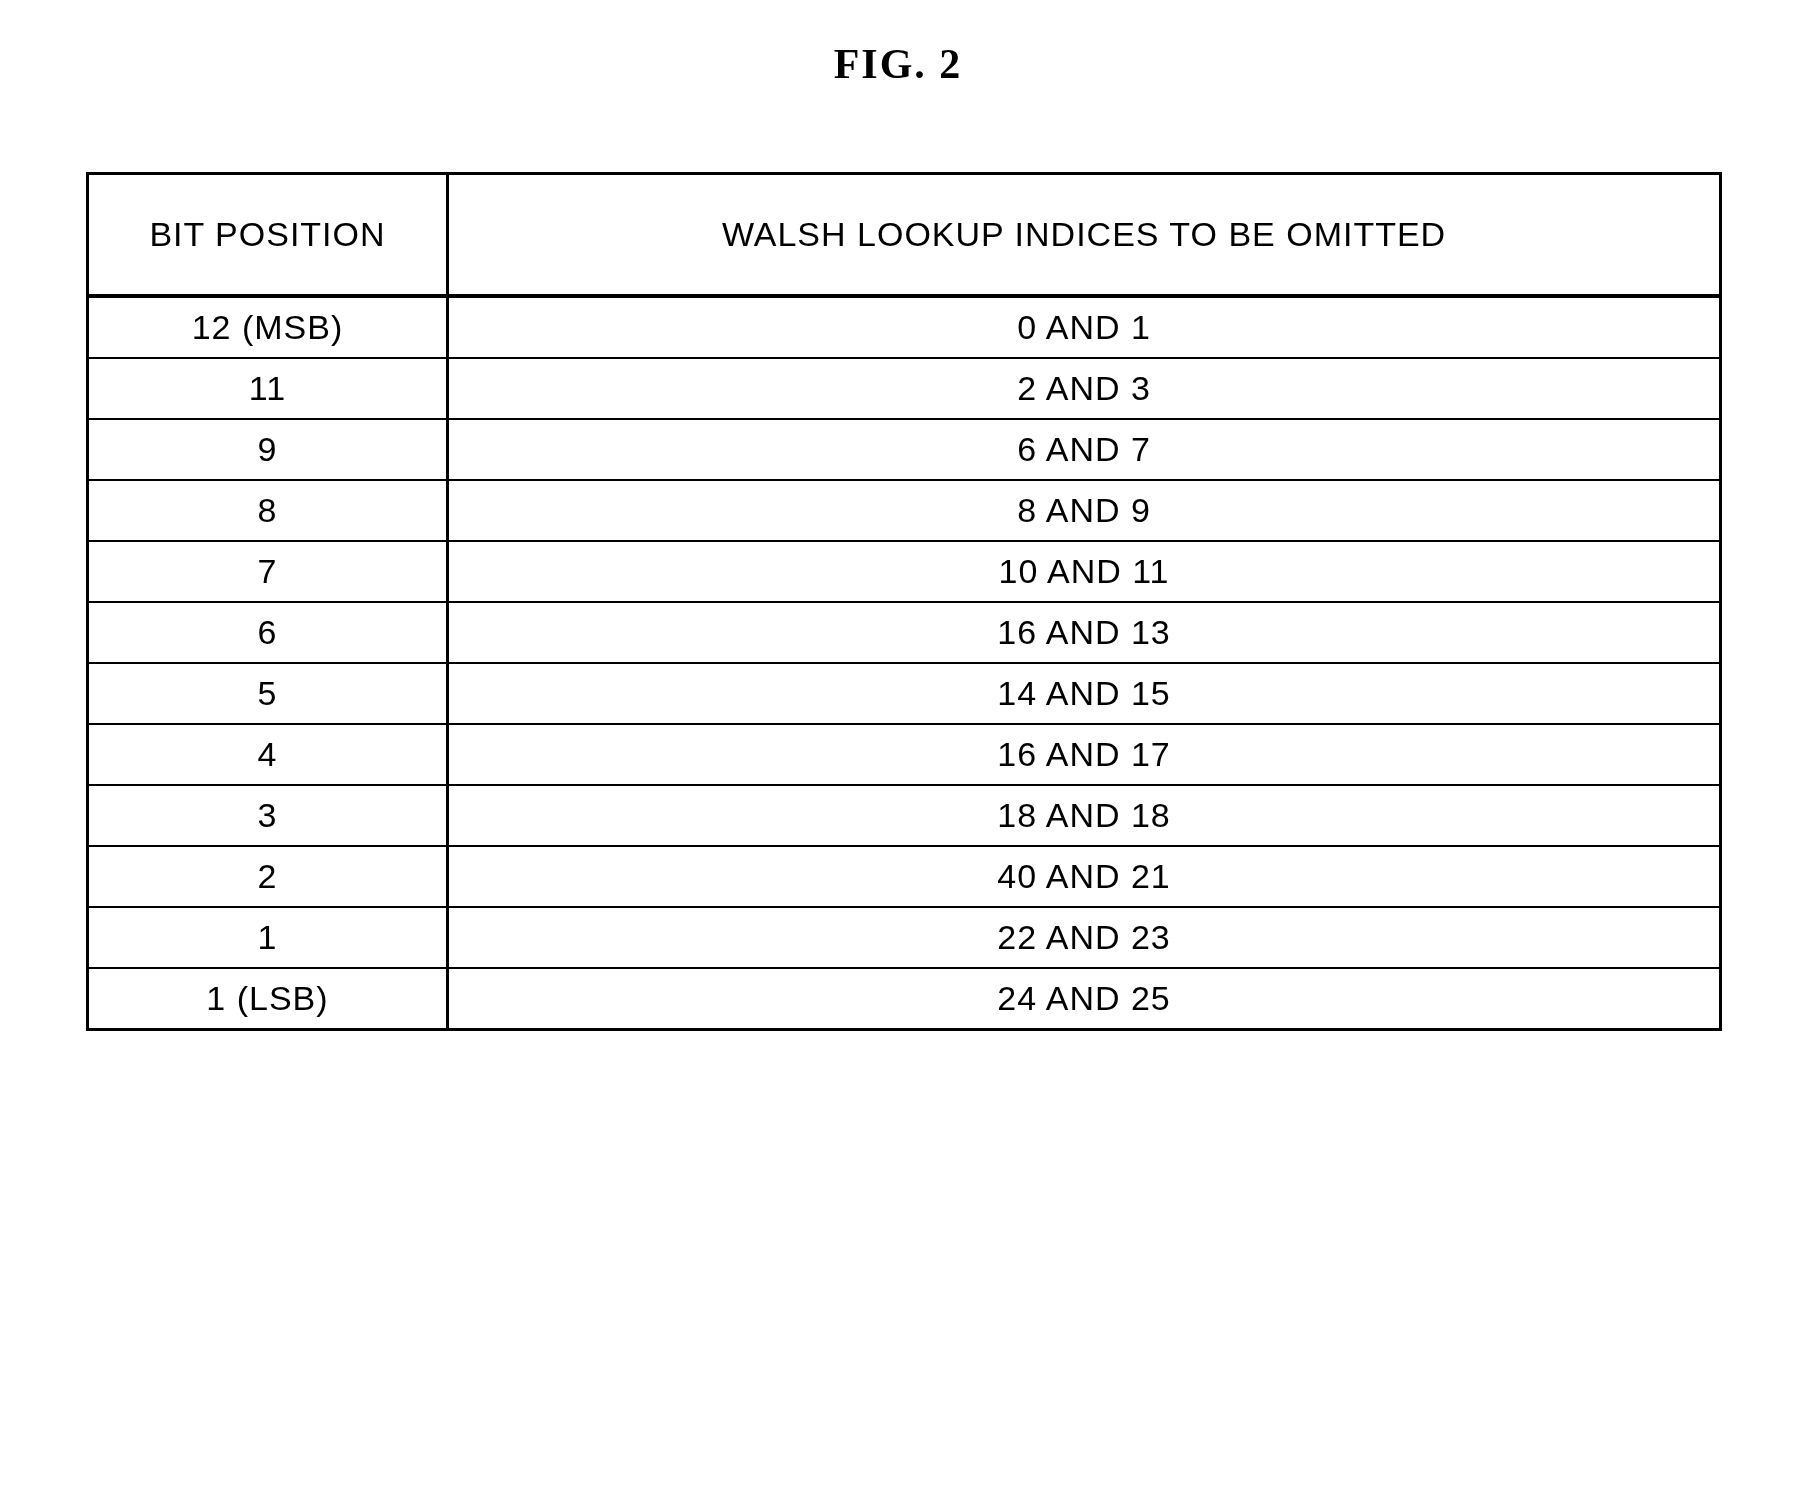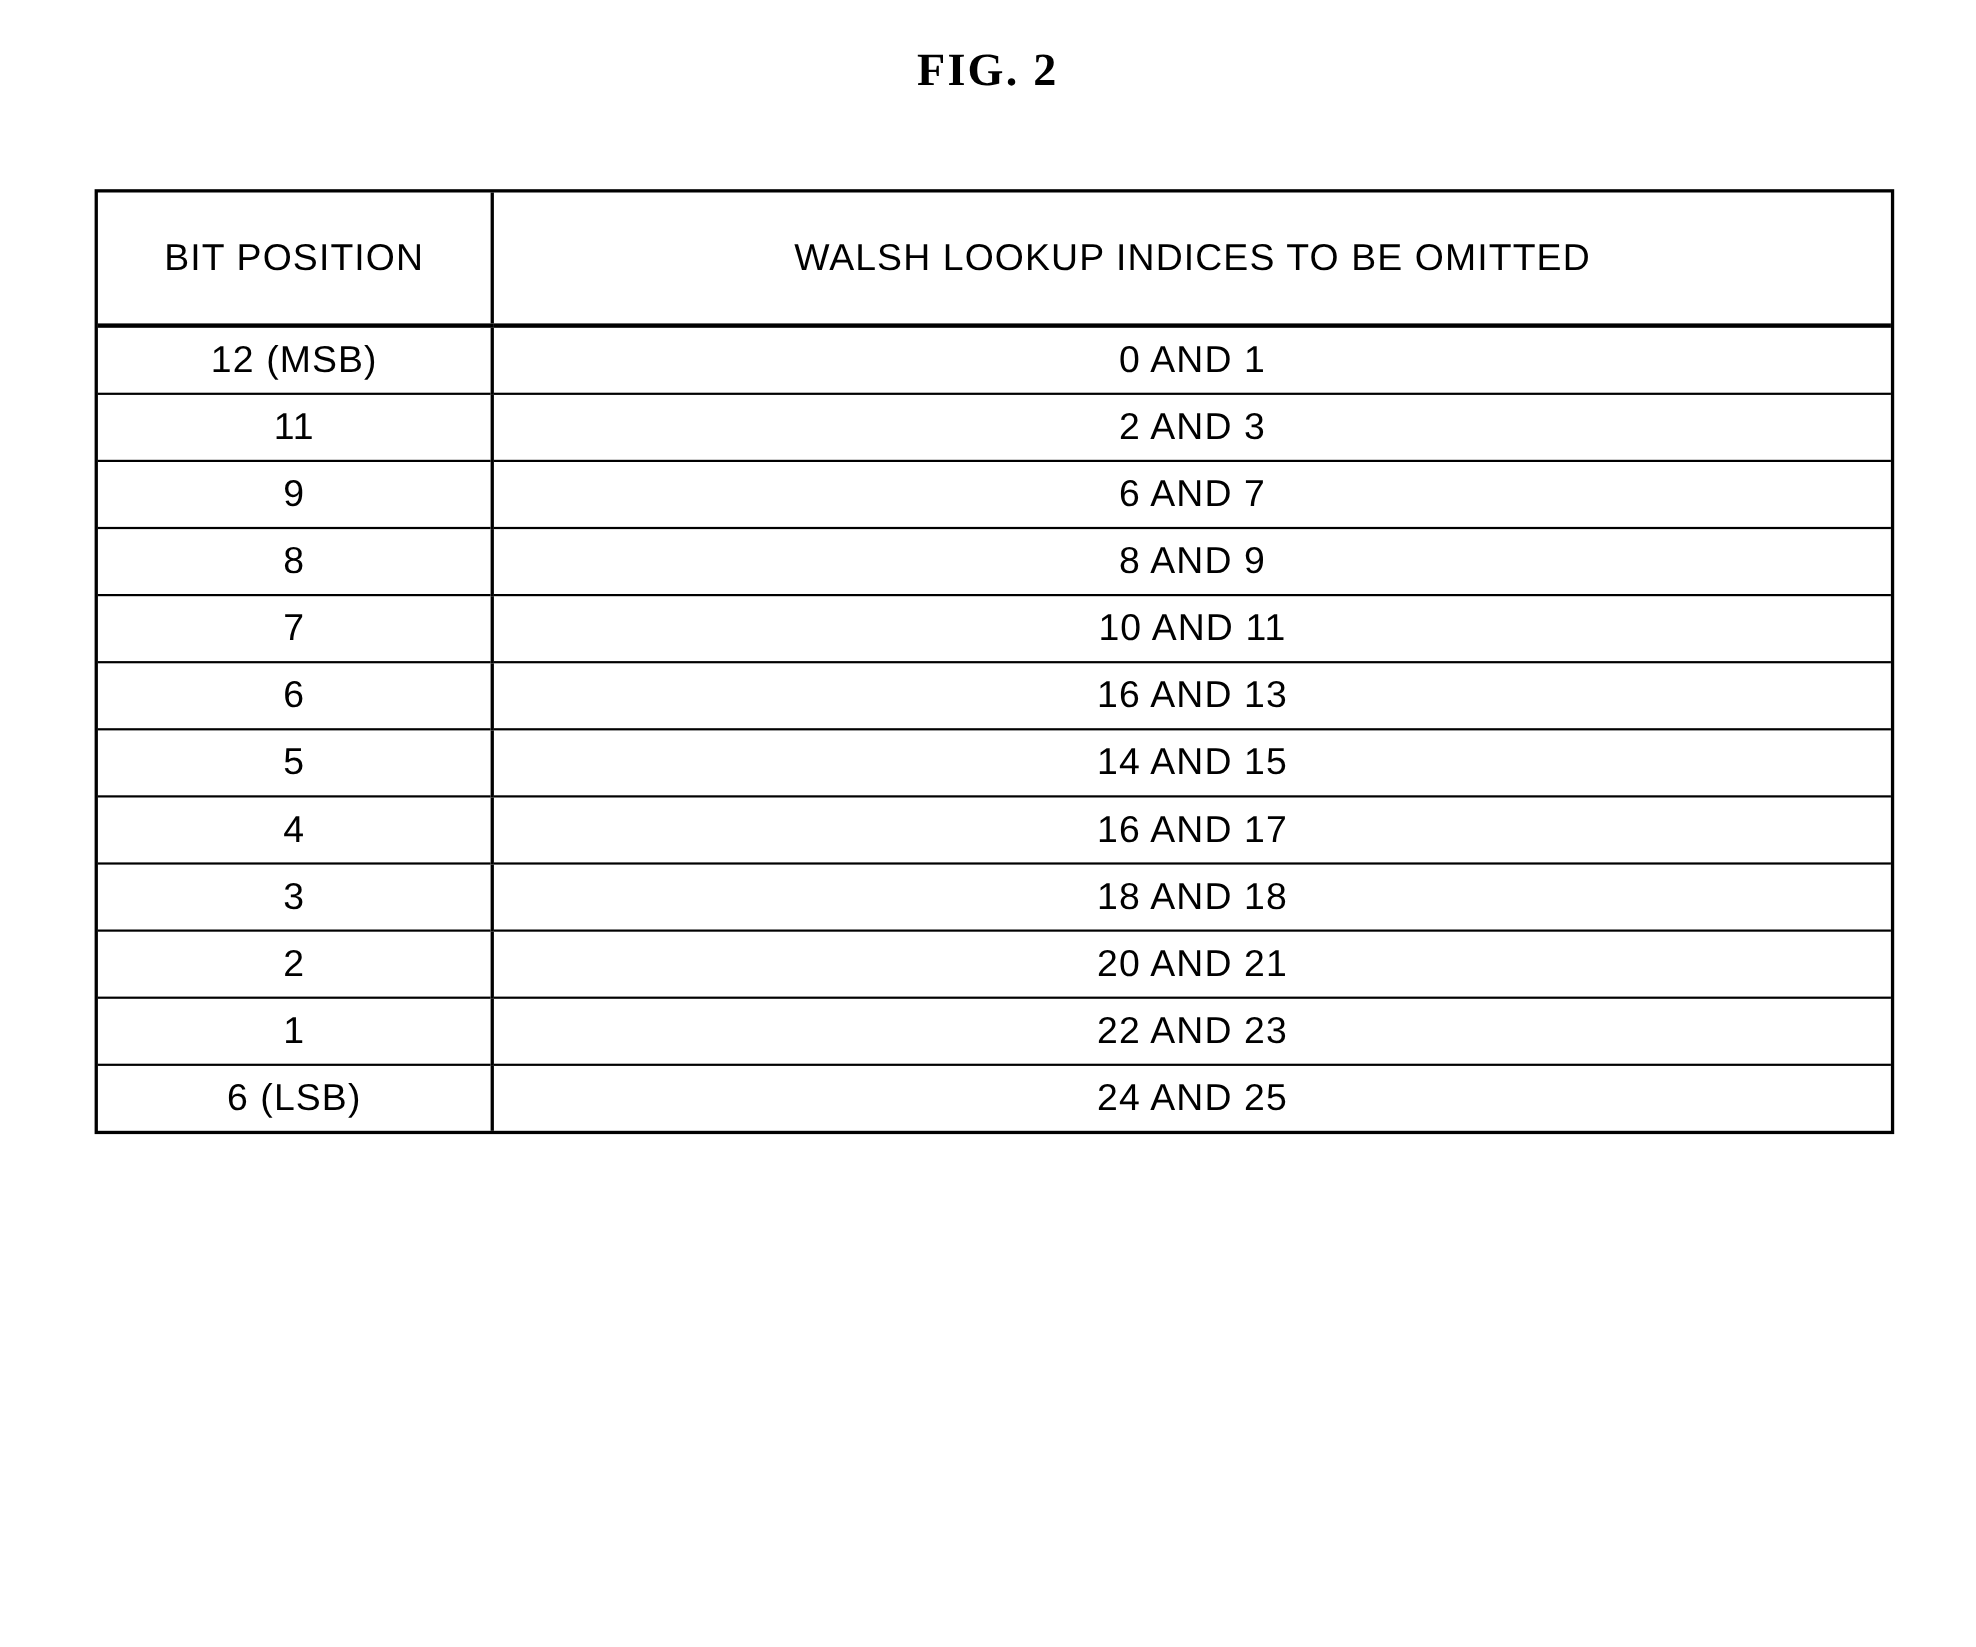--- a/index.html
+++ b/index.html
@@ -104,25 +104,25 @@
       <tr>
         <td>4</td>
         <td>16 AND 17</td>
       </tr>
       <tr>
         <td>3</td>
         <td>18 AND 18</td>
       </tr>
       <tr>
         <td>2</td>
-        <td>20 AND 21</td>
+        <td>40 AND 21</td>
       </tr>
       <tr>
         <td>1</td>
         <td>22 AND 23</td>
       </tr>
       <tr>
-        <td>6 (LSB)</td>
+        <td>1 (LSB)</td>
         <td>24 AND 25</td>
       </tr>
     </tbody>
   </table>
 </div>
 
 </body></html>

